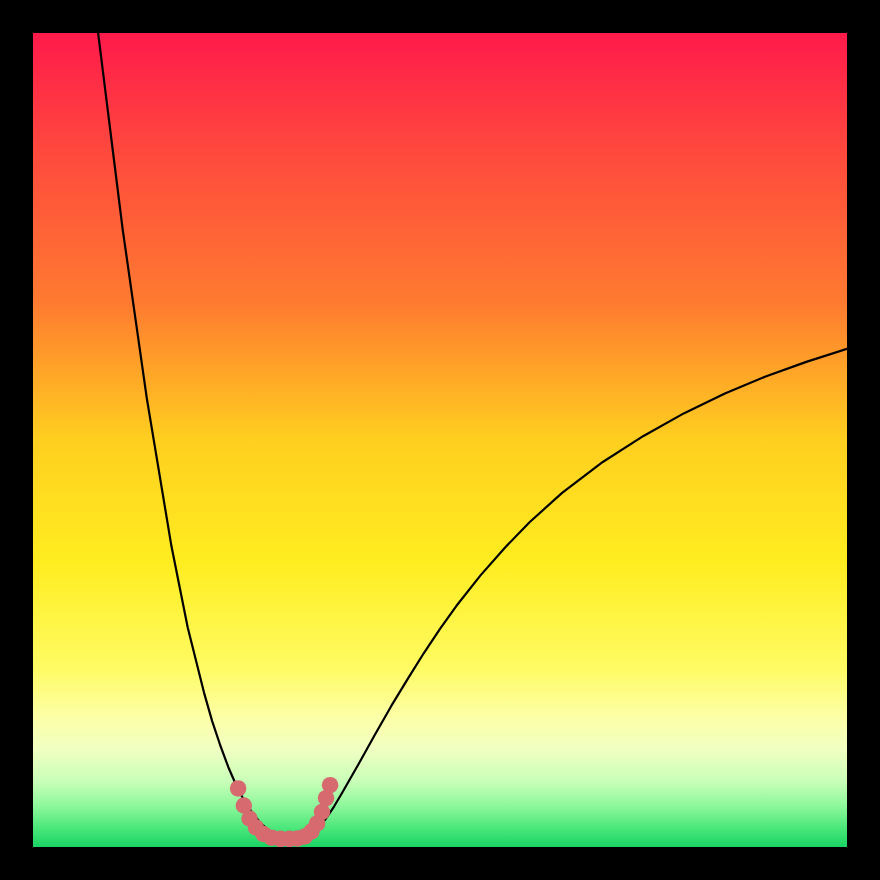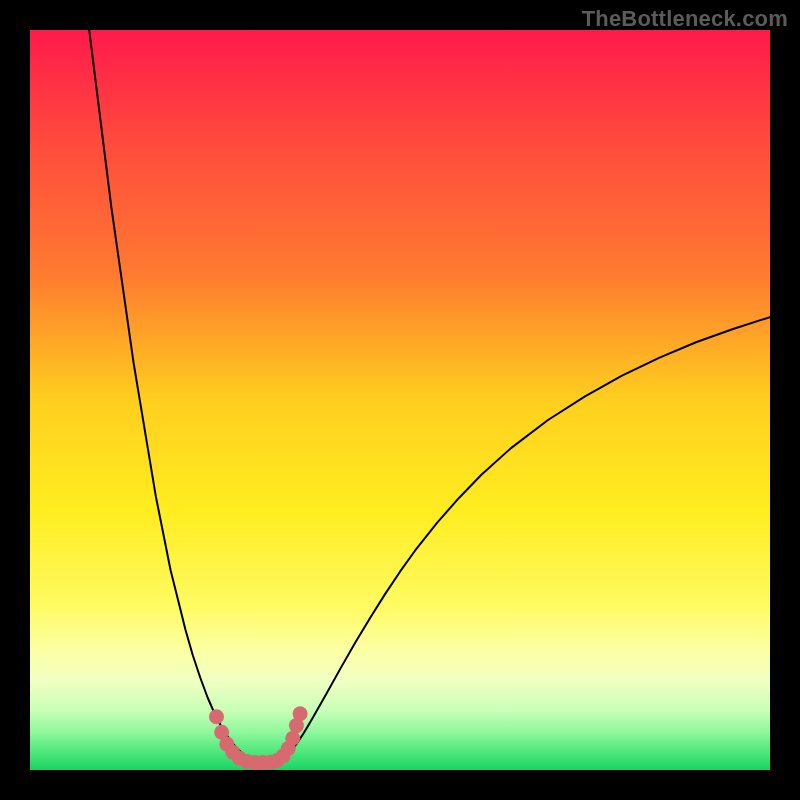--- a/index.html
+++ b/index.html
@@ -77,14 +77,13 @@
           <circle cx="240.50" cy="732.23" r="7.5" fill="#d66a6f"></circle>
           <circle cx="247.16" cy="730.38" r="7.5" fill="#d66a6f"></circle>
           <circle cx="253.08" cy="725.94" r="7.5" fill="#d66a6f"></circle>
           <circle cx="258.26" cy="718.54" r="7.5" fill="#d66a6f"></circle>
           <circle cx="262.70" cy="708.18" r="7.5" fill="#d66a6f"></circle>
           <circle cx="266.40" cy="695.60" r="7.5" fill="#d66a6f"></circle>
           <circle cx="270.10" cy="683.76" r="7.5" fill="#d66a6f"></circle>
         </g>
     </svg>
   </div>
-  <div class="watermark">TheBottleneck.com</div>
 </div>
 
 </body></html>

